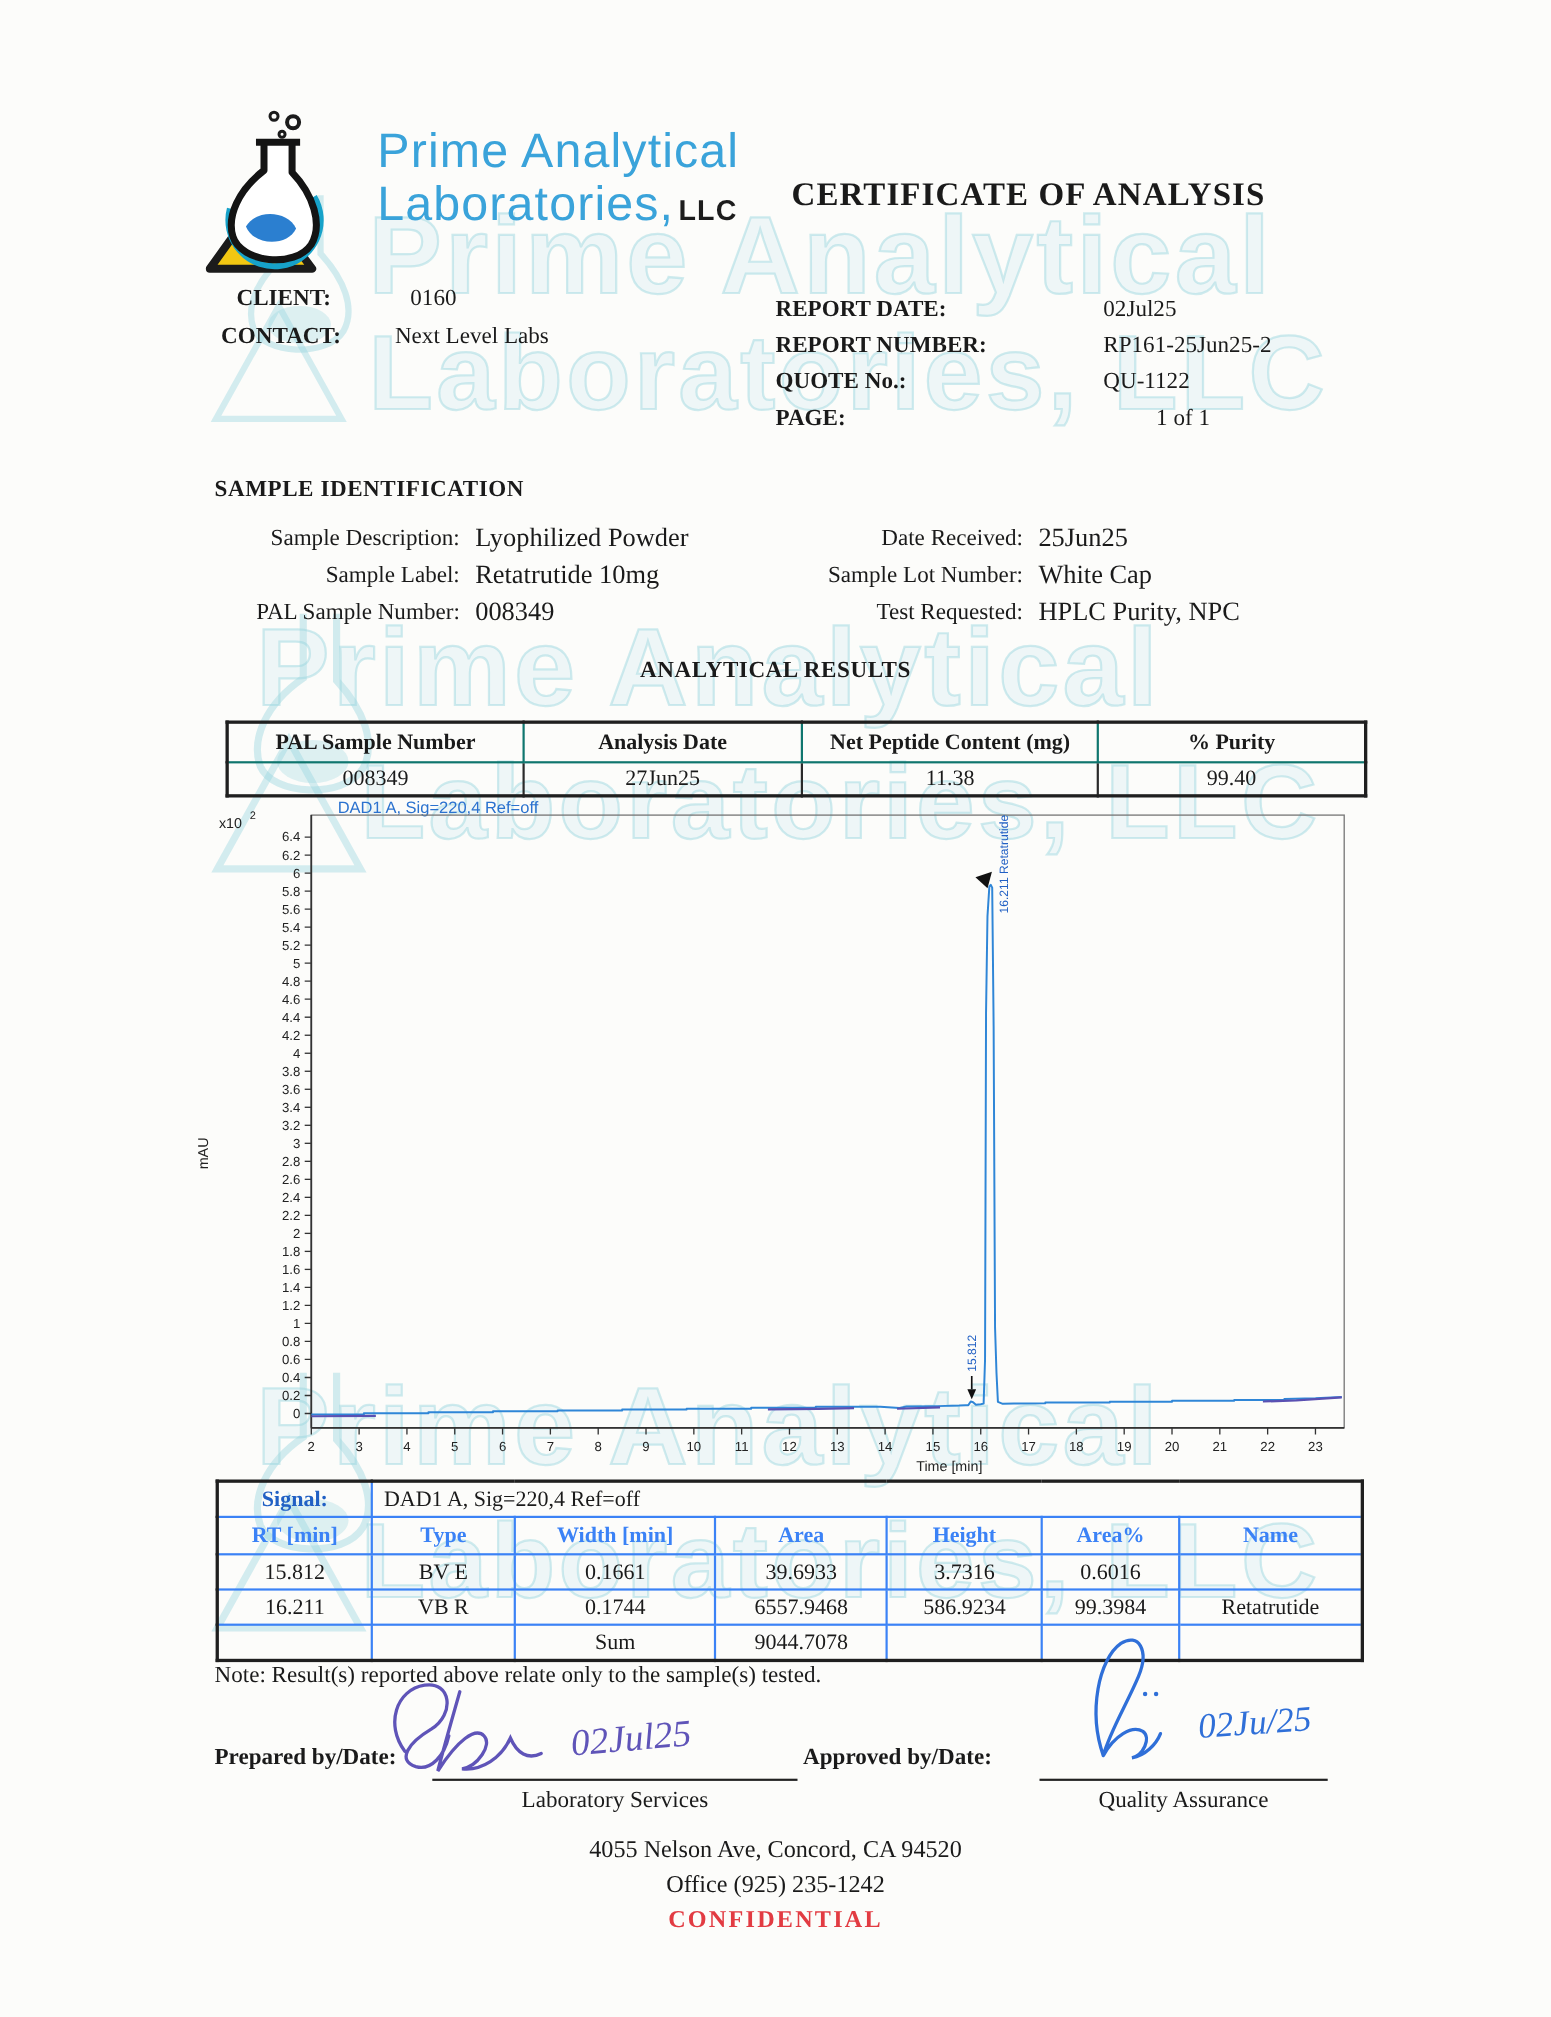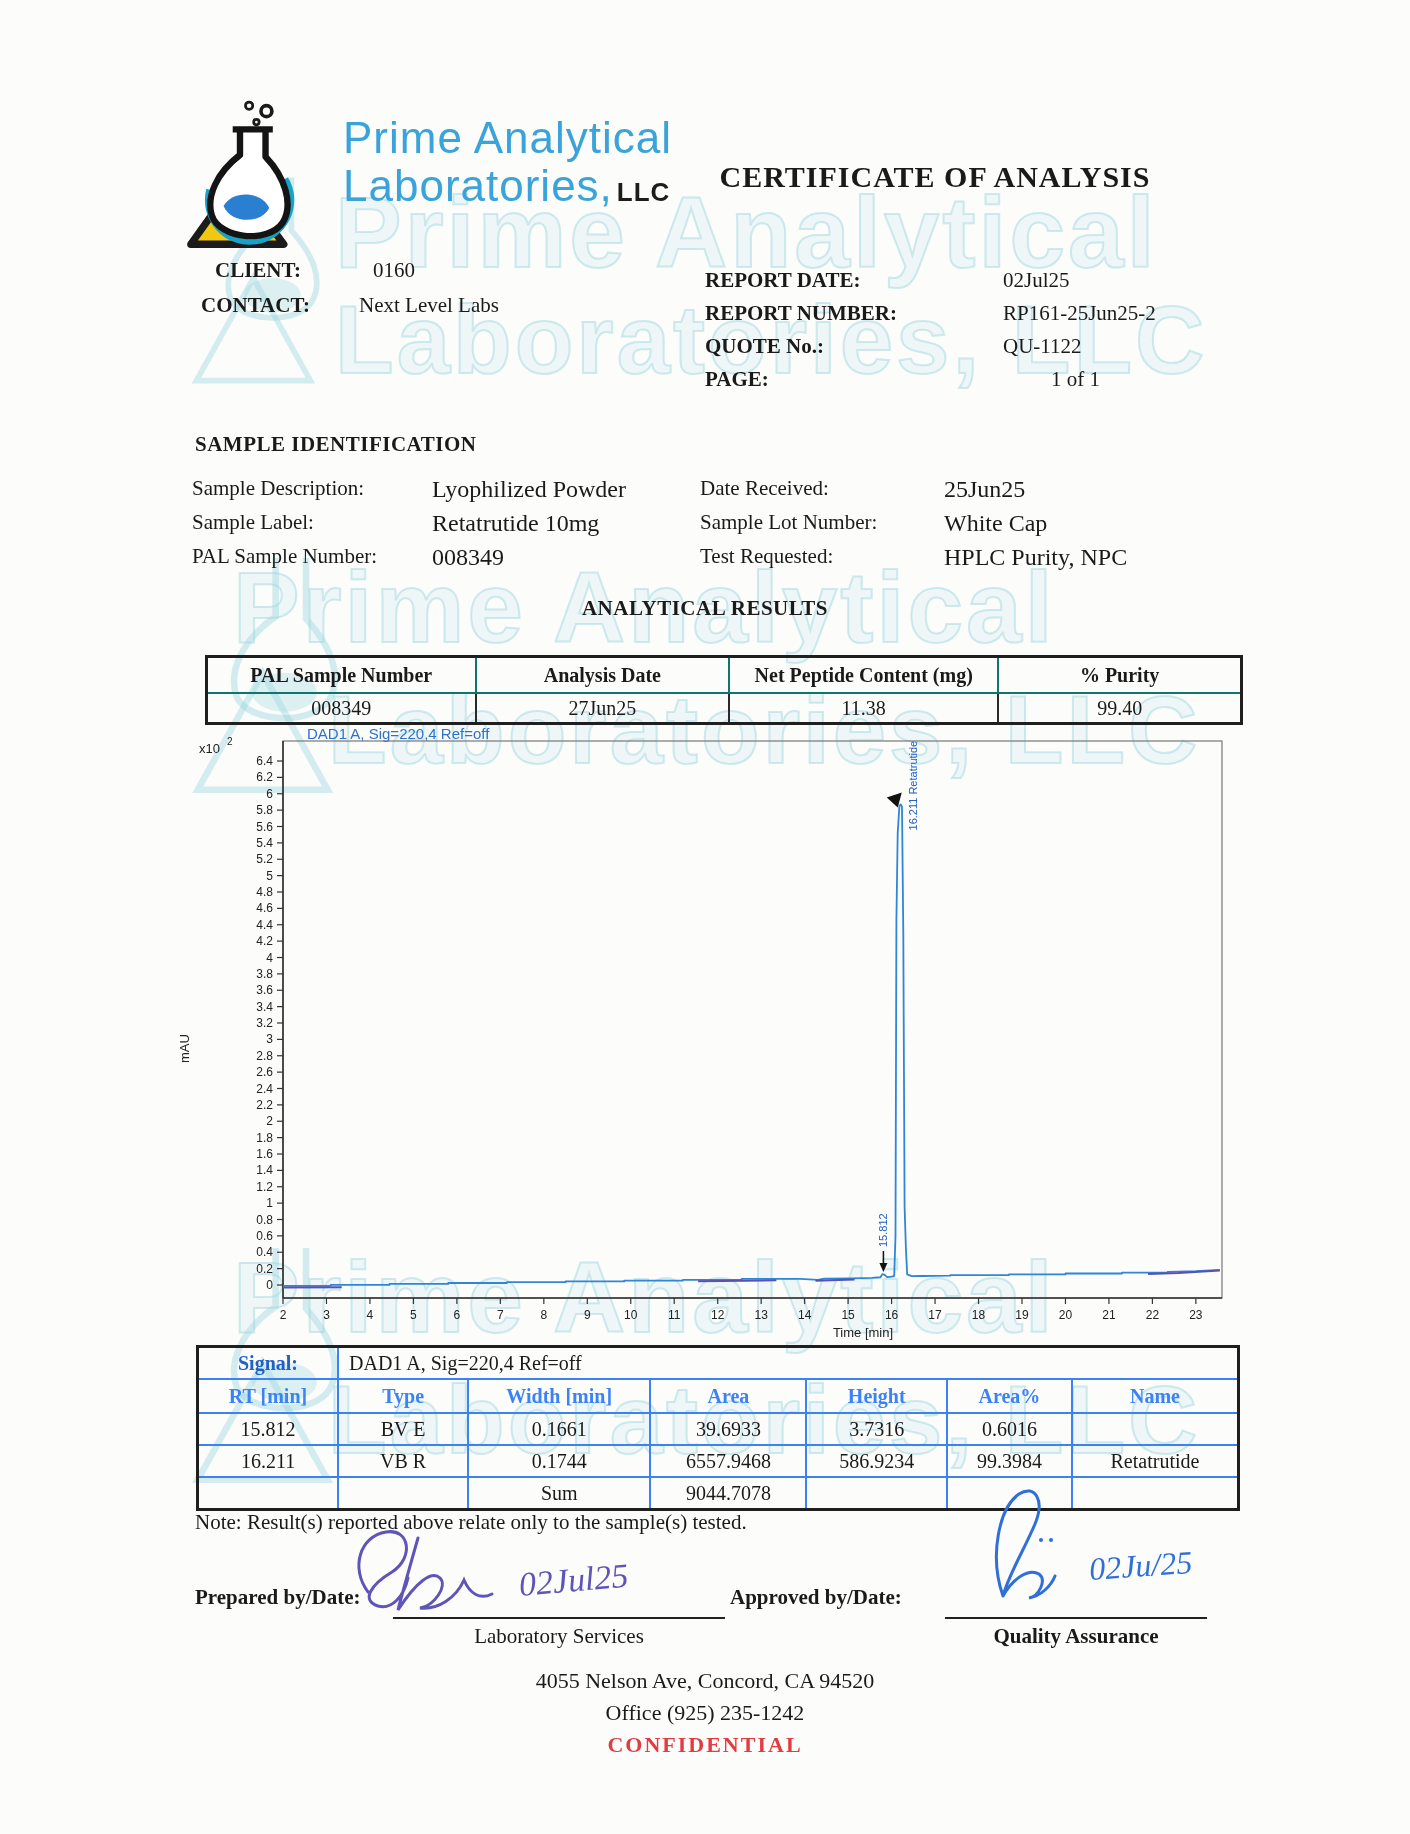--- a/index.html
+++ b/index.html
@@ -16,21 +16,21 @@
   
   .logo-name{font-family:"Liberation Sans", sans-serif;color:#3aa3da;font-size:44px;line-height:48px;letter-spacing:1px;}
   .logo-llc{font-family:"Liberation Sans", sans-serif;color:#1c1c1c;font-size:26px;font-weight:bold;letter-spacing:1px;}
 
   
   .coa-title{font-size:30px;font-weight:bold;letter-spacing:1px;}
   .lbl{font-weight:bold;font-size:21px;}
   .val{font-size:21px;}
   .sec-head{font-size:21px;font-weight:bold;letter-spacing:0.5px;}
   .kv-row{display:flex;margin-bottom:7px;}
-  .kv-l{text-align:left;font-size:21px;padding-right:14px;}
+  .kv-l{text-align:right;font-size:21px;padding-right:14px;}
   .kv-v{font-size:24px;}
 
   
   table{border-collapse:collapse;}
   .t1{width:1038px;border:3px solid #1f1f1f;}
   .t1 th{border:2px solid #0f766e;font-size:20px;font-weight:bold;padding:4px 2px;height:26px;}
   .t1 td{border:2px solid #2a2a2a;font-size:20px;text-align:center;padding:2px;height:24px;}
   .t2{width:1044px;border:3px solid #1f1f1f;table-layout:fixed;}
   .t2 td,.t2 th{border:2px solid #3b82f6;font-size:20px;text-align:center;padding:2px 4px;overflow:hidden;}
   .t2 .sig-lab{color:#2160c4;font-weight:bold;}
@@ -389,19 +389,19 @@
 
   <div class="abs lbl" style="left:730px;top:1585px;z-index:2;">Approved by/Date:</div>
 
   <svg class="abs" style="left:945px;top:1478px;z-index:3;" width="310" height="145" viewBox="0 0 310 145">
     <path d="M58,118 C44,78 54,30 74,16 C90,6 100,22 90,46 C80,70 64,96 58,118 C68,100 84,90 94,96 C102,102 94,118 84,120 C96,118 106,108 110,98" fill="none" stroke="#2f6fd8" stroke-width="3" stroke-linecap="round"></path>
     <circle cx="96" cy="62" r="2" fill="#2f6fd8"></circle>
     <circle cx="106" cy="62" r="2" fill="#2f6fd8"></circle>
     <text x="145" y="102" font-family="Liberation Serif, serif" font-style="italic" font-size="32" fill="#2f6fd8" transform="rotate(-4 145 102)">02Ju/25</text>
   </svg>
   <div class="abs sigline" style="left:945px;top:1617px;width:262px;z-index:2;"></div>
-  <div class="abs role" style="left:945px;top:1624px;width:262px;z-index:2;font-weight:bold;">Quality Assurance</div>
+  <div class="abs role" style="left:945px;top:1624px;width:262px;z-index:2;">Quality Assurance</div>
 
   <div class="abs footer-line" style="left:0;right:0;top:1668px;z-index:2;">4055 Nelson Ave, Concord, CA 94520</div>
   <div class="abs footer-line" style="left:0;right:0;top:1700px;z-index:2;">Office (925) 235-1242</div>
   <div class="abs confidential" style="left:0;right:0;top:1732px;z-index:2;">CONFIDENTIAL</div>
 
 </div>
 
 </body></html>

